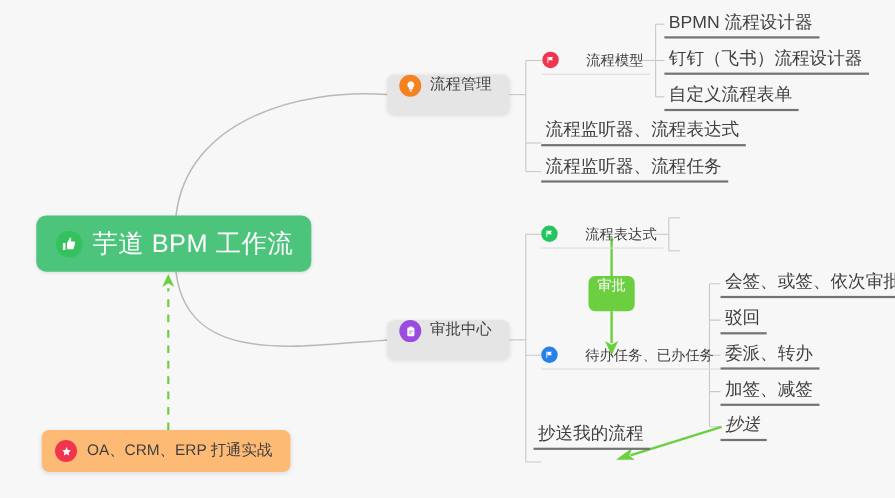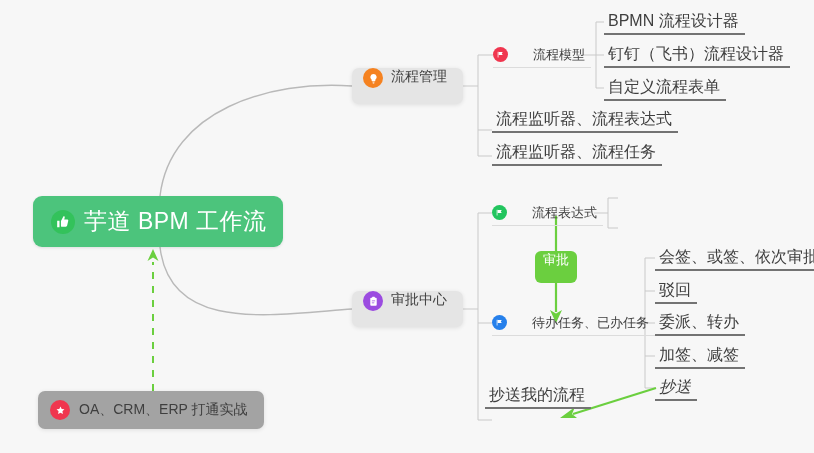--- a/index.html
+++ b/index.html
@@ -100,21 +100,21 @@
     white-space: nowrap;
     padding: 0 6px 0 4px;
   }
 
   
   .callout-node {
     position: absolute;
     left: 38px;
     top: 391px;
     height: 38px;
-    background: #a3a3a3;
+    background: #fdba74;
     border-radius: 7px;
     box-shadow: 0 1px 4px rgba(0,0,0,0.10);
     display: flex;
     align-items: center;
     padding: 0 16px 0 12px;
     box-sizing: border-box;
     white-space: nowrap;
   }
   .callout-label {
     color: #3f3f3f;

